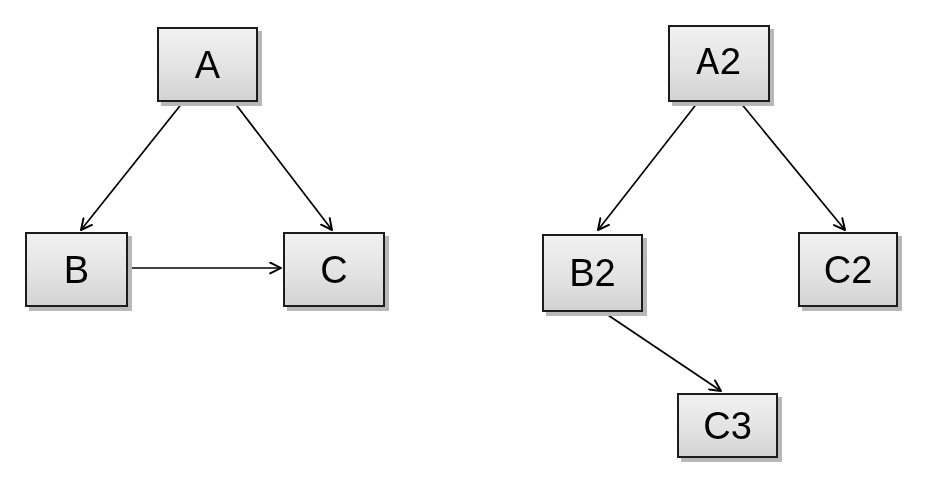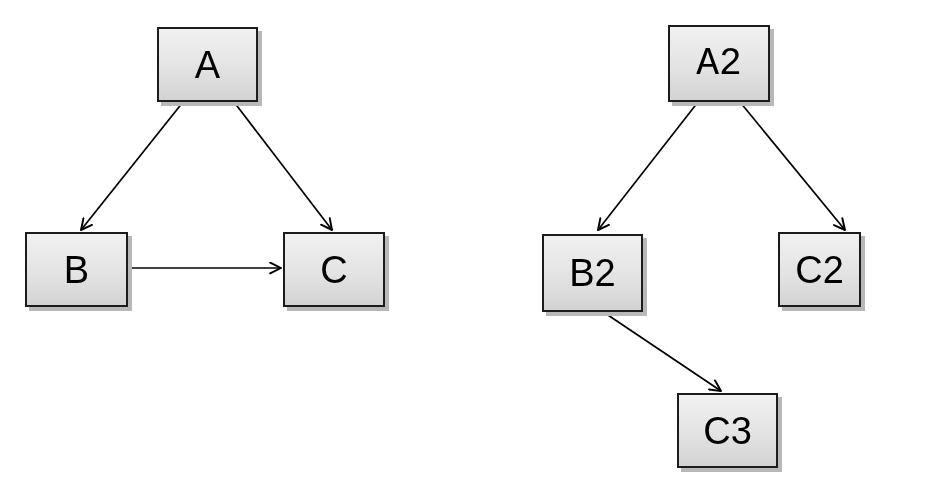--- a/index.html
+++ b/index.html
@@ -71,20 +71,20 @@
   <div class="node" style="left:283px; top:232px; width:102px; height:75px;">
     <span class="node-label">C</span>
   </div>
 
   <div class="node" style="left:668px; top:25px;  width:102px; height:77px;font-family:Liberation Mono, monospace;">
     <span class="node-label">A2</span>
   </div>
   <div class="node" style="left:542px; top:234px; width:101px; height:78px;">
     <span class="node-label">B2</span>
   </div>
-  <div class="node" style="left:778px; top:232px; width:83px; height:75px;">
+  <div class="node" style="left:798px; top:232px; width:100px; height:75px;">
     <span class="node-label">C2</span>
   </div>
-  <div class="node" style="left:677px; top:393px; width:101px; height:75px;">
+  <div class="node" style="left:677px; top:393px; width:101px; height:65px;">
     <span class="node-label">C3</span>
   </div>
 
 </div>
 
 </body></html>

